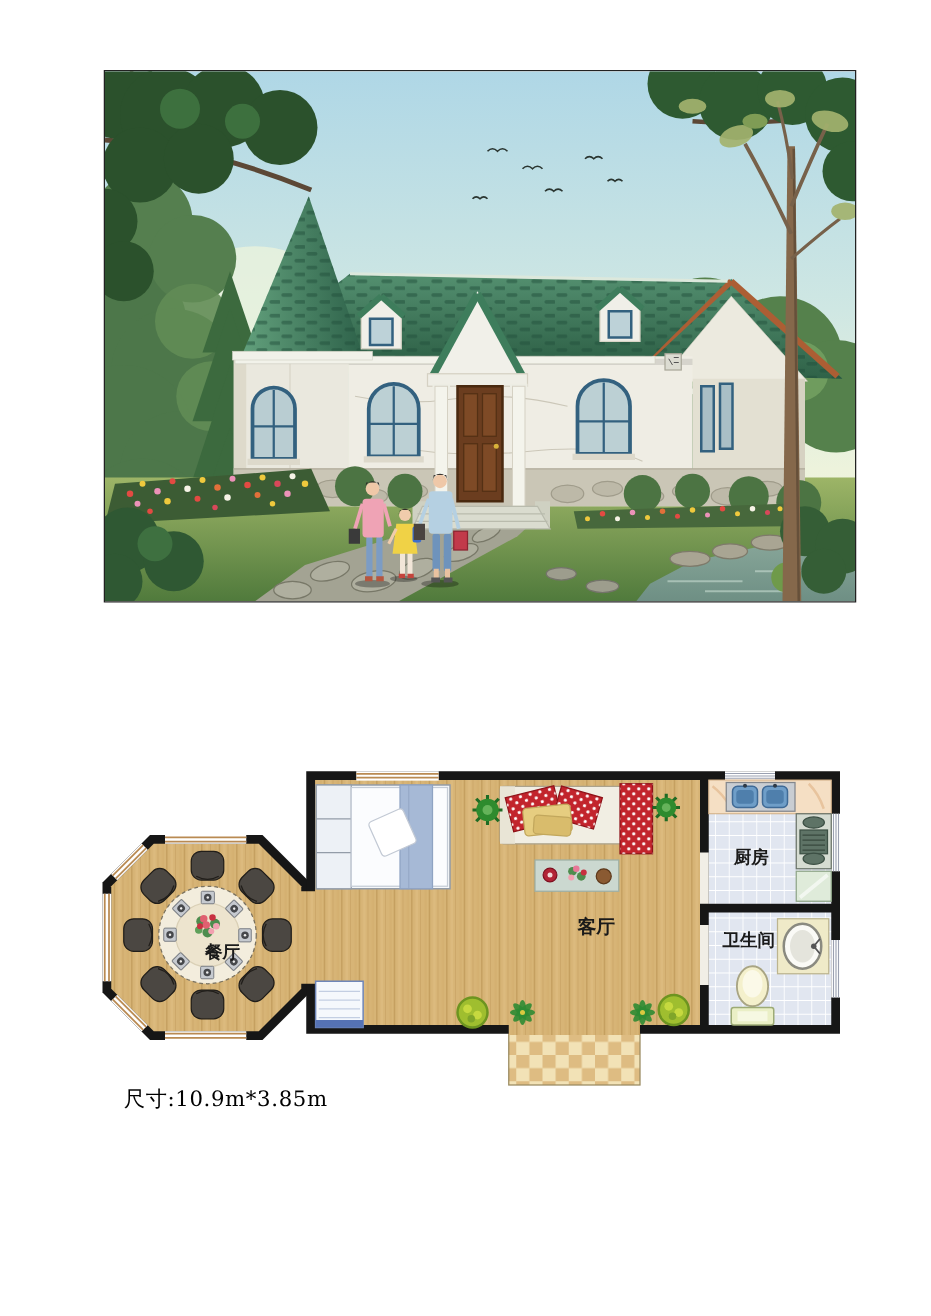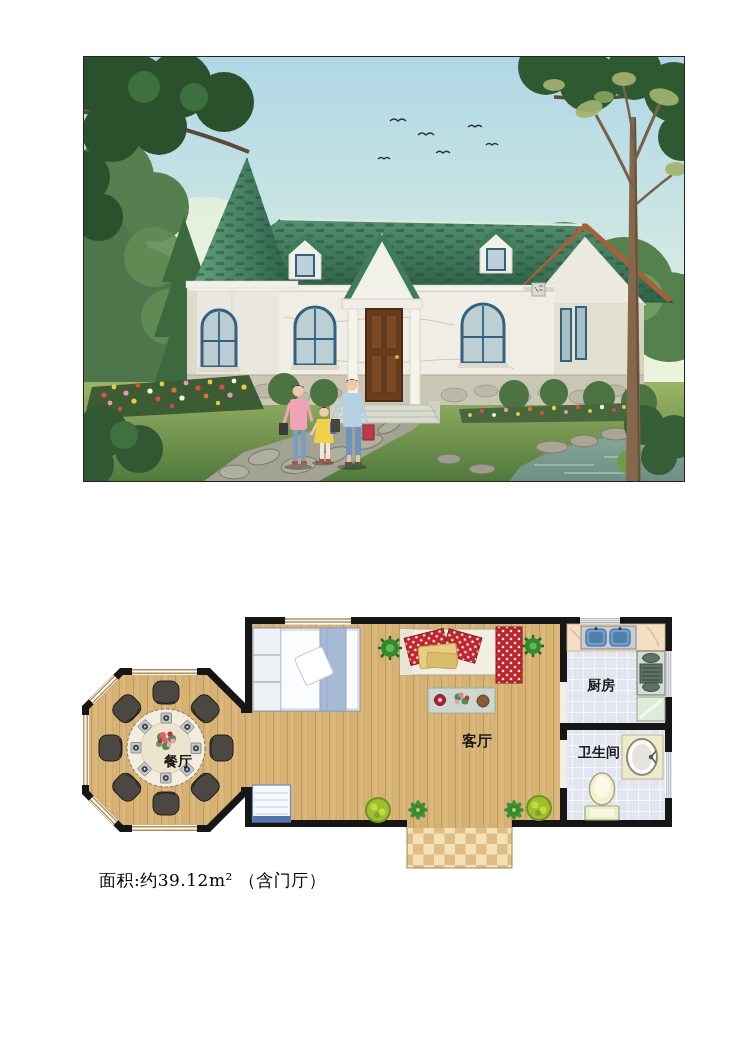--- a/index.html
+++ b/index.html
@@ -642,14 +642,14 @@
   </g>
 
   <text class="room-label" x="101" y="153" font-size="14" text-anchor="middle">餐厅</text>
   <text class="room-label" x="400" y="133" font-size="15" text-anchor="middle">客厅</text>
   <text class="room-label" x="524" y="77" font-size="14" text-anchor="middle">厨房</text>
   <text class="room-label" x="522" y="144" font-size="14" text-anchor="middle">卫生间</text>
 </svg>
 </div>
 
 <div class="caption">
-  <div>面积:约39.12m² （含门厅）</div>
+  <div>尺寸:10.9m*3.85m</div>
 </div>
 
 </body></html>

